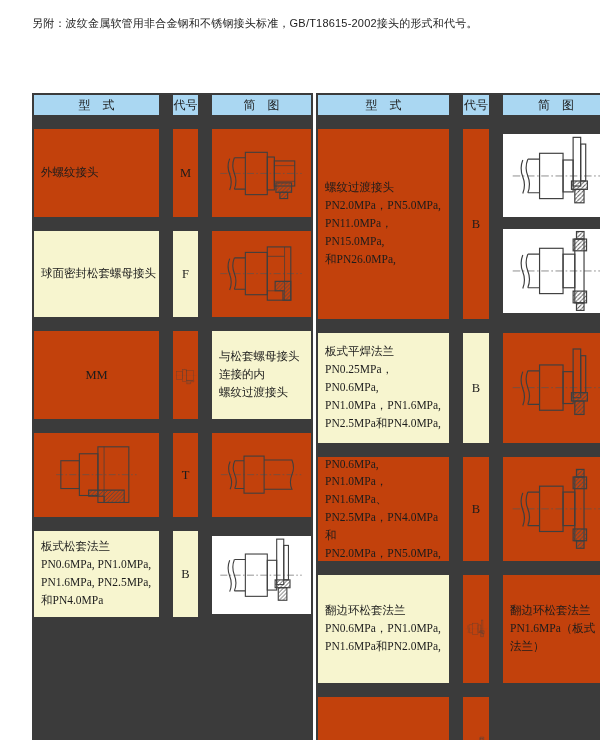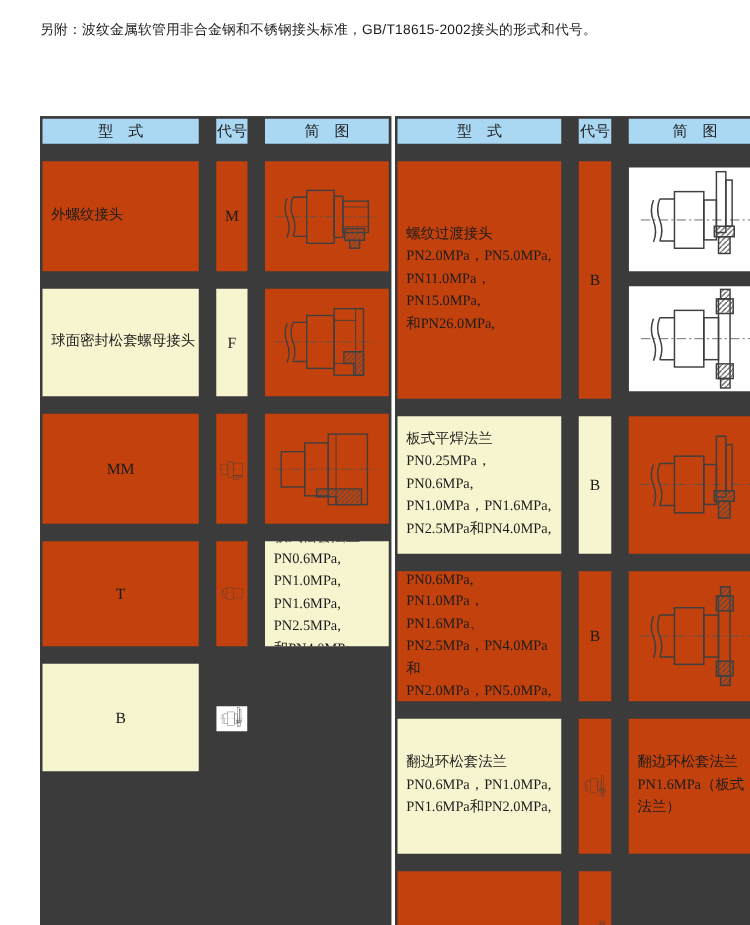--- a/index.html
+++ b/index.html
@@ -151,20 +151,22 @@
         </svg>
     </div>
 
     <div class="cell code">MM</div>
     <div class="cell">
       <svg class="diag" viewBox="0 0 120 100">
           <use href="#d-mm"></use>
         </svg>
     </div>
 
+    <div class="cell type hl">与松套螺母接头连接的内
+螺纹过渡接头</div>
     <div class="cell">
       <svg class="diag" viewBox="0 0 120 100">
           <use href="#d-mf"></use>
         </svg>
     </div>
 
     <div class="cell code">T</div>
     <div class="cell">
       <svg class="diag" viewBox="0 0 120 100">
           <use href="#d-t"></use>

